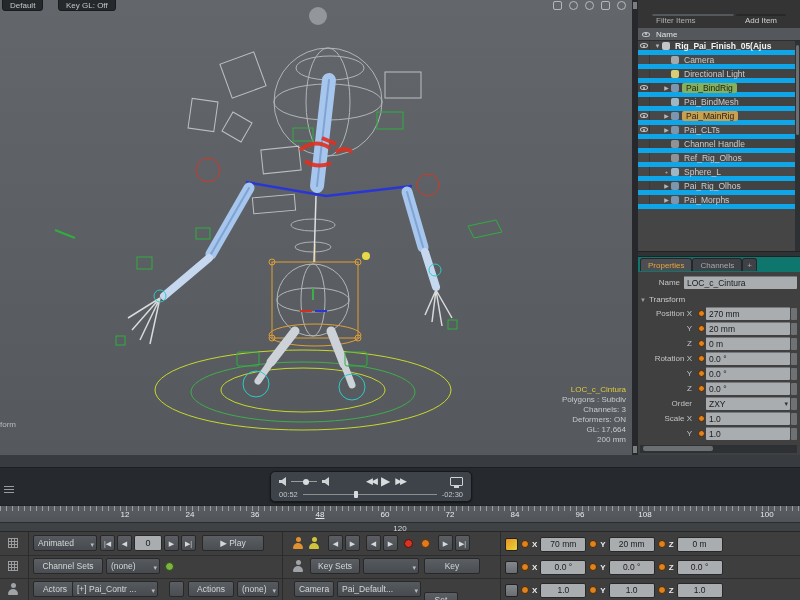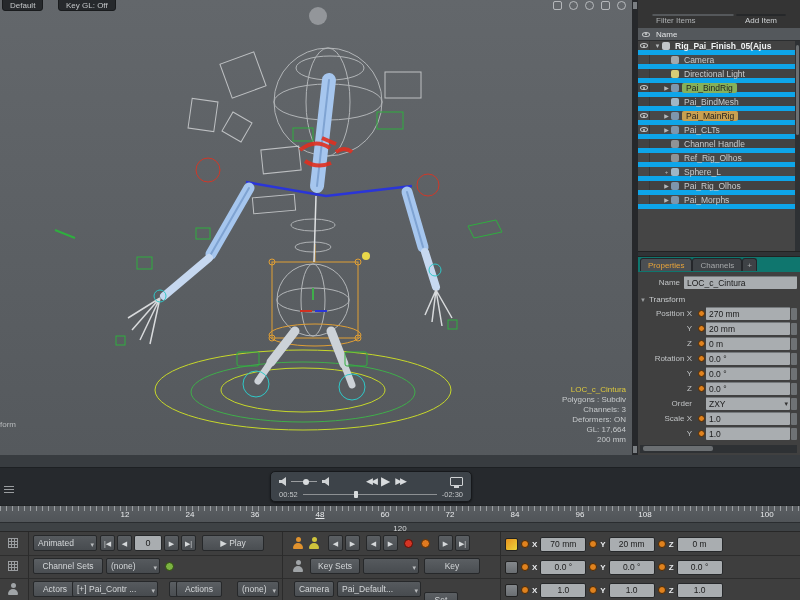--- a/index.html
+++ b/index.html
@@ -584,21 +584,21 @@
     <div class="drop" style="left:363px;top:26px;width:56px"></div>
     <div class="btn" style="left:424px;top:26px;width:56px">Key</div>
 
     <div class="person p-gry" style="left:7px;top:51px">
         <i></i>
         <b></b>
       </div>
     <div class="btn" style="left:33px;top:49px;width:44px">Actors</div>
     <div class="drop" style="left:72px;top:49px;width:86px">[+] Pai_Contr ...</div>
     <div class="sq" style="left:169px;top:49px"></div>
-    <div class="btn" style="left:176px;top:49px;width:46px">Actions</div>
+    <div class="btn" style="left:188px;top:49px;width:46px">Actions</div>
     <div class="drop" style="left:237px;top:49px;width:42px">(none)</div>
     <div class="btn" style="left:294px;top:49px;width:40px">Camera</div>
     <div class="drop" style="left:337px;top:49px;width:84px">Pai_Default...</div>
     <div class="btn" style="left:424px;top:60px;width:34px">Set</div>
 
     <div id="coord-grid">
         <div class="crow">
           <span class="swatch s0"></span>
           <i class="pdot big"></i>
           <span class="axl">X</span>

